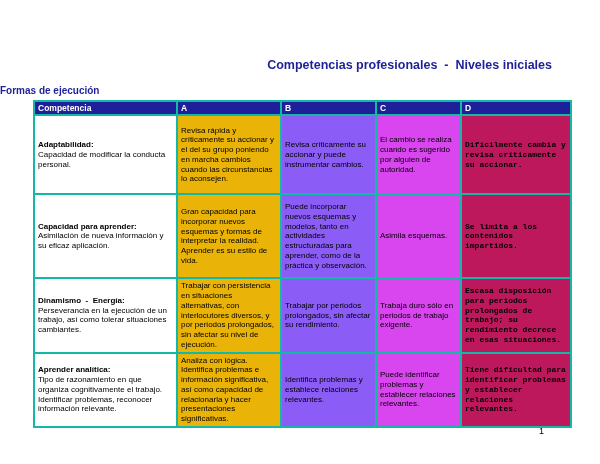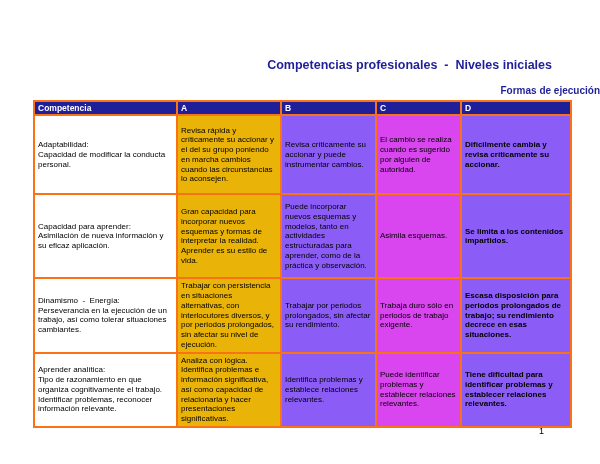--- a/index.html
+++ b/index.html
@@ -16,34 +16,34 @@
     text-align: right;
     color: #1f1f99;
     font-size: 12.5px;
     font-weight: bold;
     white-space: pre-wrap;
     margin-left: 48px;
   }
   .page-subtitle {
     position: absolute;
     top: 85px; left: 0; width: 600px;
-    text-align: right;
+    text-align: left;
     color: #1f1f99;
     font-size: 10px;
     font-weight: bold;
   }
   table.comp-table {
     position: absolute;
     left: 33px; top: 100px;
     width: 537px;
     border-collapse: collapse;
     table-layout: fixed;
   }
   table.comp-table th, table.comp-table td {
-    border: 2px solid #f97316;
+    border: 2px solid #14b8a6;
     font-size: 8px;
     line-height: 1.22;
     vertical-align: middle;
     text-align: left;
     padding: 2px 3px;
     color: #000000;
     word-wrap: break-word;
   }
   table.comp-table thead th {
     background: #1f1f99;
@@ -53,28 +53,28 @@
     padding: 1px 3px;
     font-size: 8.5px;
   }
   td.cell-comp {
     background: #ffffff;
     font-size: 8.5px;
     padding-left: 5px;
     padding-right: 6px;
   }
   td.cell-comp .comp-name {
-    font-weight: normal;
+    font-weight: bold;
     display: block;
     white-space: pre-wrap;
   }
   td.cell-a { background: #eab308; }
   td.cell-b { background: #8b5cf6; }
   td.cell-c { background: #d946ef; }
-  td.cell-d { background: #8b5cf6; font-weight: bold; }
+  td.cell-d { background: #be185d; font-weight: bold; font-family: Liberation Mono, monospace; }
   .page-number {
     position: absolute;
     left: 539px; top: 426px;
     font-size: 9px;
     color: #000000;
   }
 </style>
 </head>
 <body>
 

